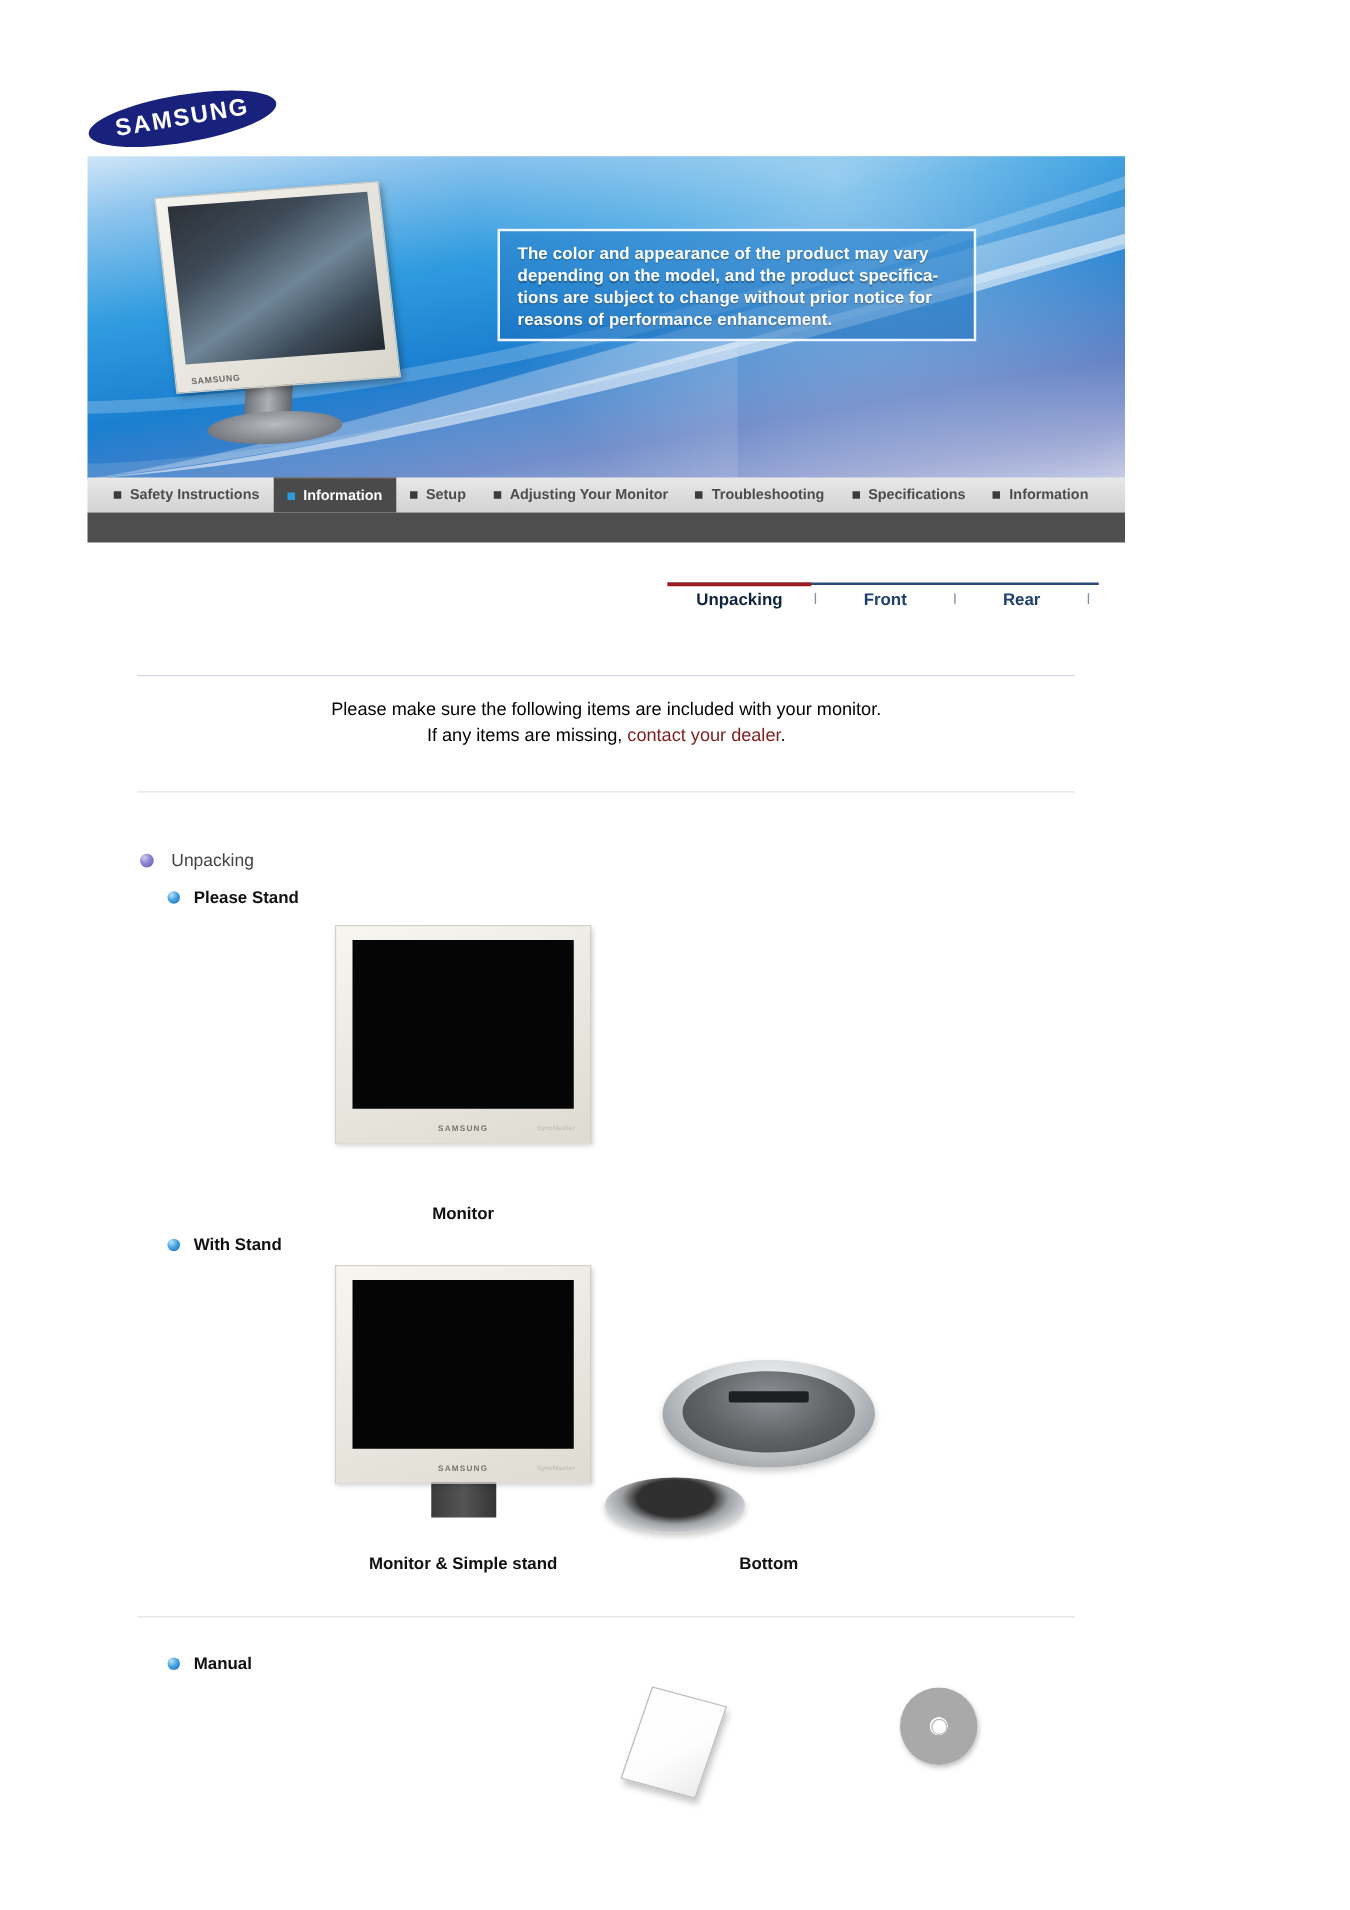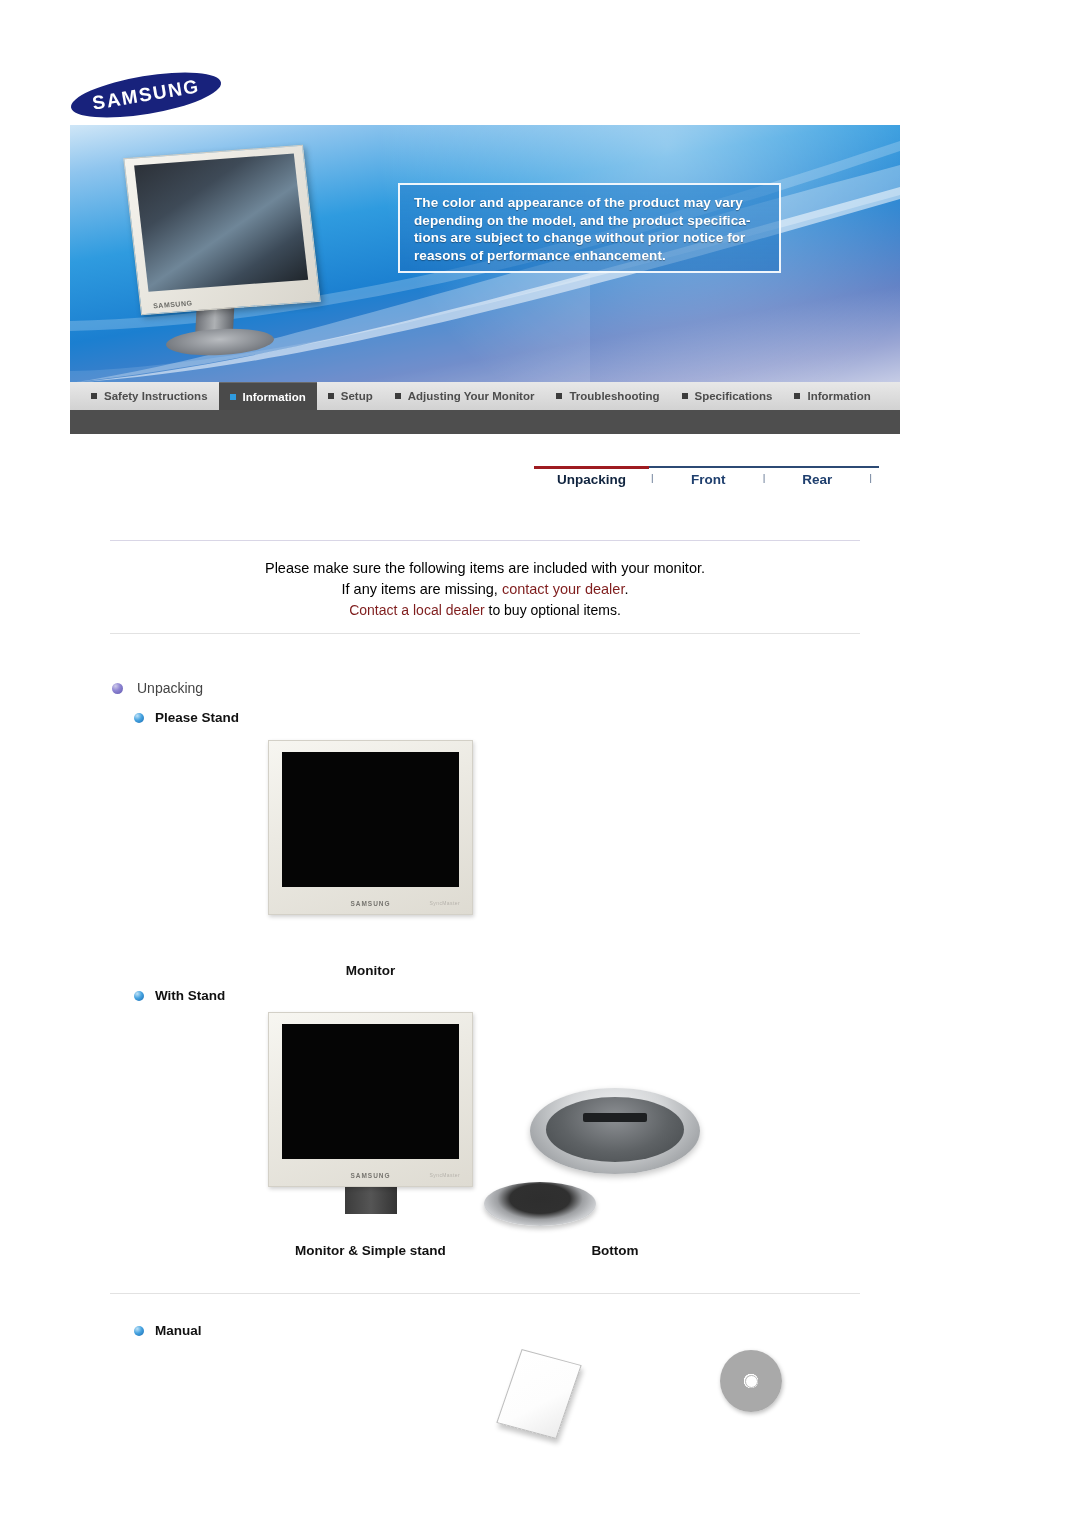--- a/index.html
+++ b/index.html
@@ -315,21 +315,20 @@
     </div>
   </div>
 
   <div class="hr purple" style="top:540px"></div>
   <div class="hr grey" style="top:633px"></div>
   <div class="hr grey" style="top:1293px"></div>
 
   <div class="intro">
     <div class="l1">Please make sure the following items are included with your monitor.</div>
     <div class="l2"><span>If any items are missing, </span><span class="lnk">contact your dealer</span><span>.</span></div>
-    <div class="l3"><span class="lnk">Contact a local dealer</span><span> to buy optional items.</span></div>
   </div>
 
   <div class="sec-title" style="left:112px; top:680px">
     <span class="bullet-purple"></span>
     <span class="t-lite">Unpacking</span>
   </div>
 
   <div class="sec-title" style="left:134px; top:710px">
     <span class="bullet-blue"></span>
     <span class="t-bold">Please Stand</span>

